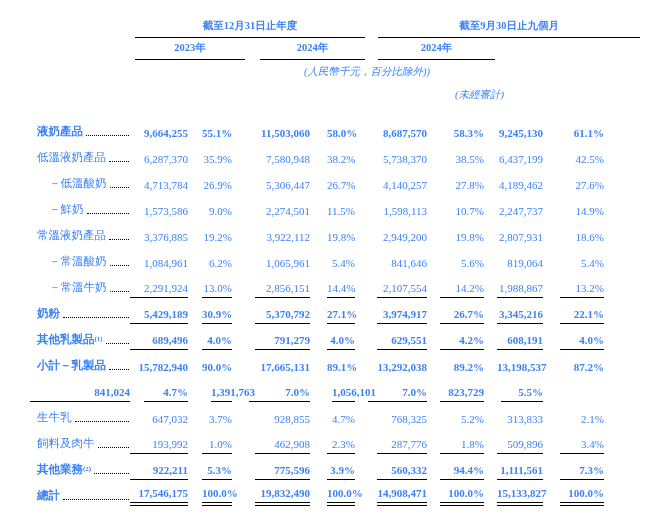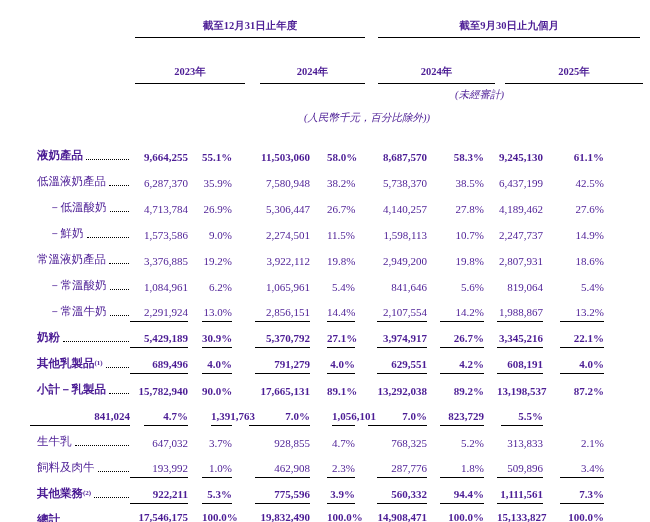--- a/index.html
+++ b/index.html
@@ -1,32 +1,32 @@
 <!DOCTYPE html>
 <html><head>
 <meta charset="utf-8">
 <style>
   html,body{margin:0;padding:0;background:#ffffff;}
   #page{
     position:relative;
     width:650px;height:522px;
     background:#ffffff;
-    color:#4c1d95;
+    color:#3b82f6;
     font-family:"Liberation Serif","DejaVu Serif",serif;
     overflow:hidden;
     box-sizing:border-box;
     padding:12px 0 0 30px;
   }
   .grid-cols{
     display:grid;
     grid-template-columns:100px 58px 44px 78px 45px 72px 57px 59px 61px;
   }
   
   .hdr-groups{height:26px;align-items:end;}
-  .hdr-years{height:22px;align-items:end;margin-top:24px;}
+  .hdr-years{height:22px;align-items:end;}
   .hdr-note{height:22px;align-items:center;}
   .hdr-unit{height:24px;align-items:center;}
   .hspacer{height:10px;}
   .g1{grid-column:2 / span 4;}
   .g2{grid-column:6 / span 4;}
   .h-inner{
     border-bottom:1px solid #000;
     text-align:center;
     font-weight:bold;
     font-size:10.5px;
@@ -115,33 +115,30 @@
   <div class="grid-cols hdr-years">
     <div class="y1">
       <div class="h-inner">2023年</div>
     </div>
     <div class="y2">
       <div class="h-inner">2024年</div>
     </div>
     <div class="y3">
       <div class="h-inner">2024年</div>
     </div>
-    <div class="y4">
-      <div class="h-inner">2025年</div>
-    </div>
+  </div>
+
+  <div class="grid-cols hdr-unit">
+    <div class="note-unit">(人民幣千元，百分比除外))</div>
   </div>
 
   <div class="grid-cols hdr-note">
     <div class="note-unaudited">(未經審計)</div>
   </div>
 
-  <div class="grid-cols hdr-unit">
-    <div class="note-unit">(人民幣千元，百分比除外))</div>
-  </div>
-
   <div class="hspacer"></div>
 
   <div>
       <div class="grid-cols row bold">
       <div class="lbl">
         <span class="lbl-text">液奶產品</span>
           <span class="sup"></span>
           <span class="dots"></span>
       </div>
       <div class="cell c1">

